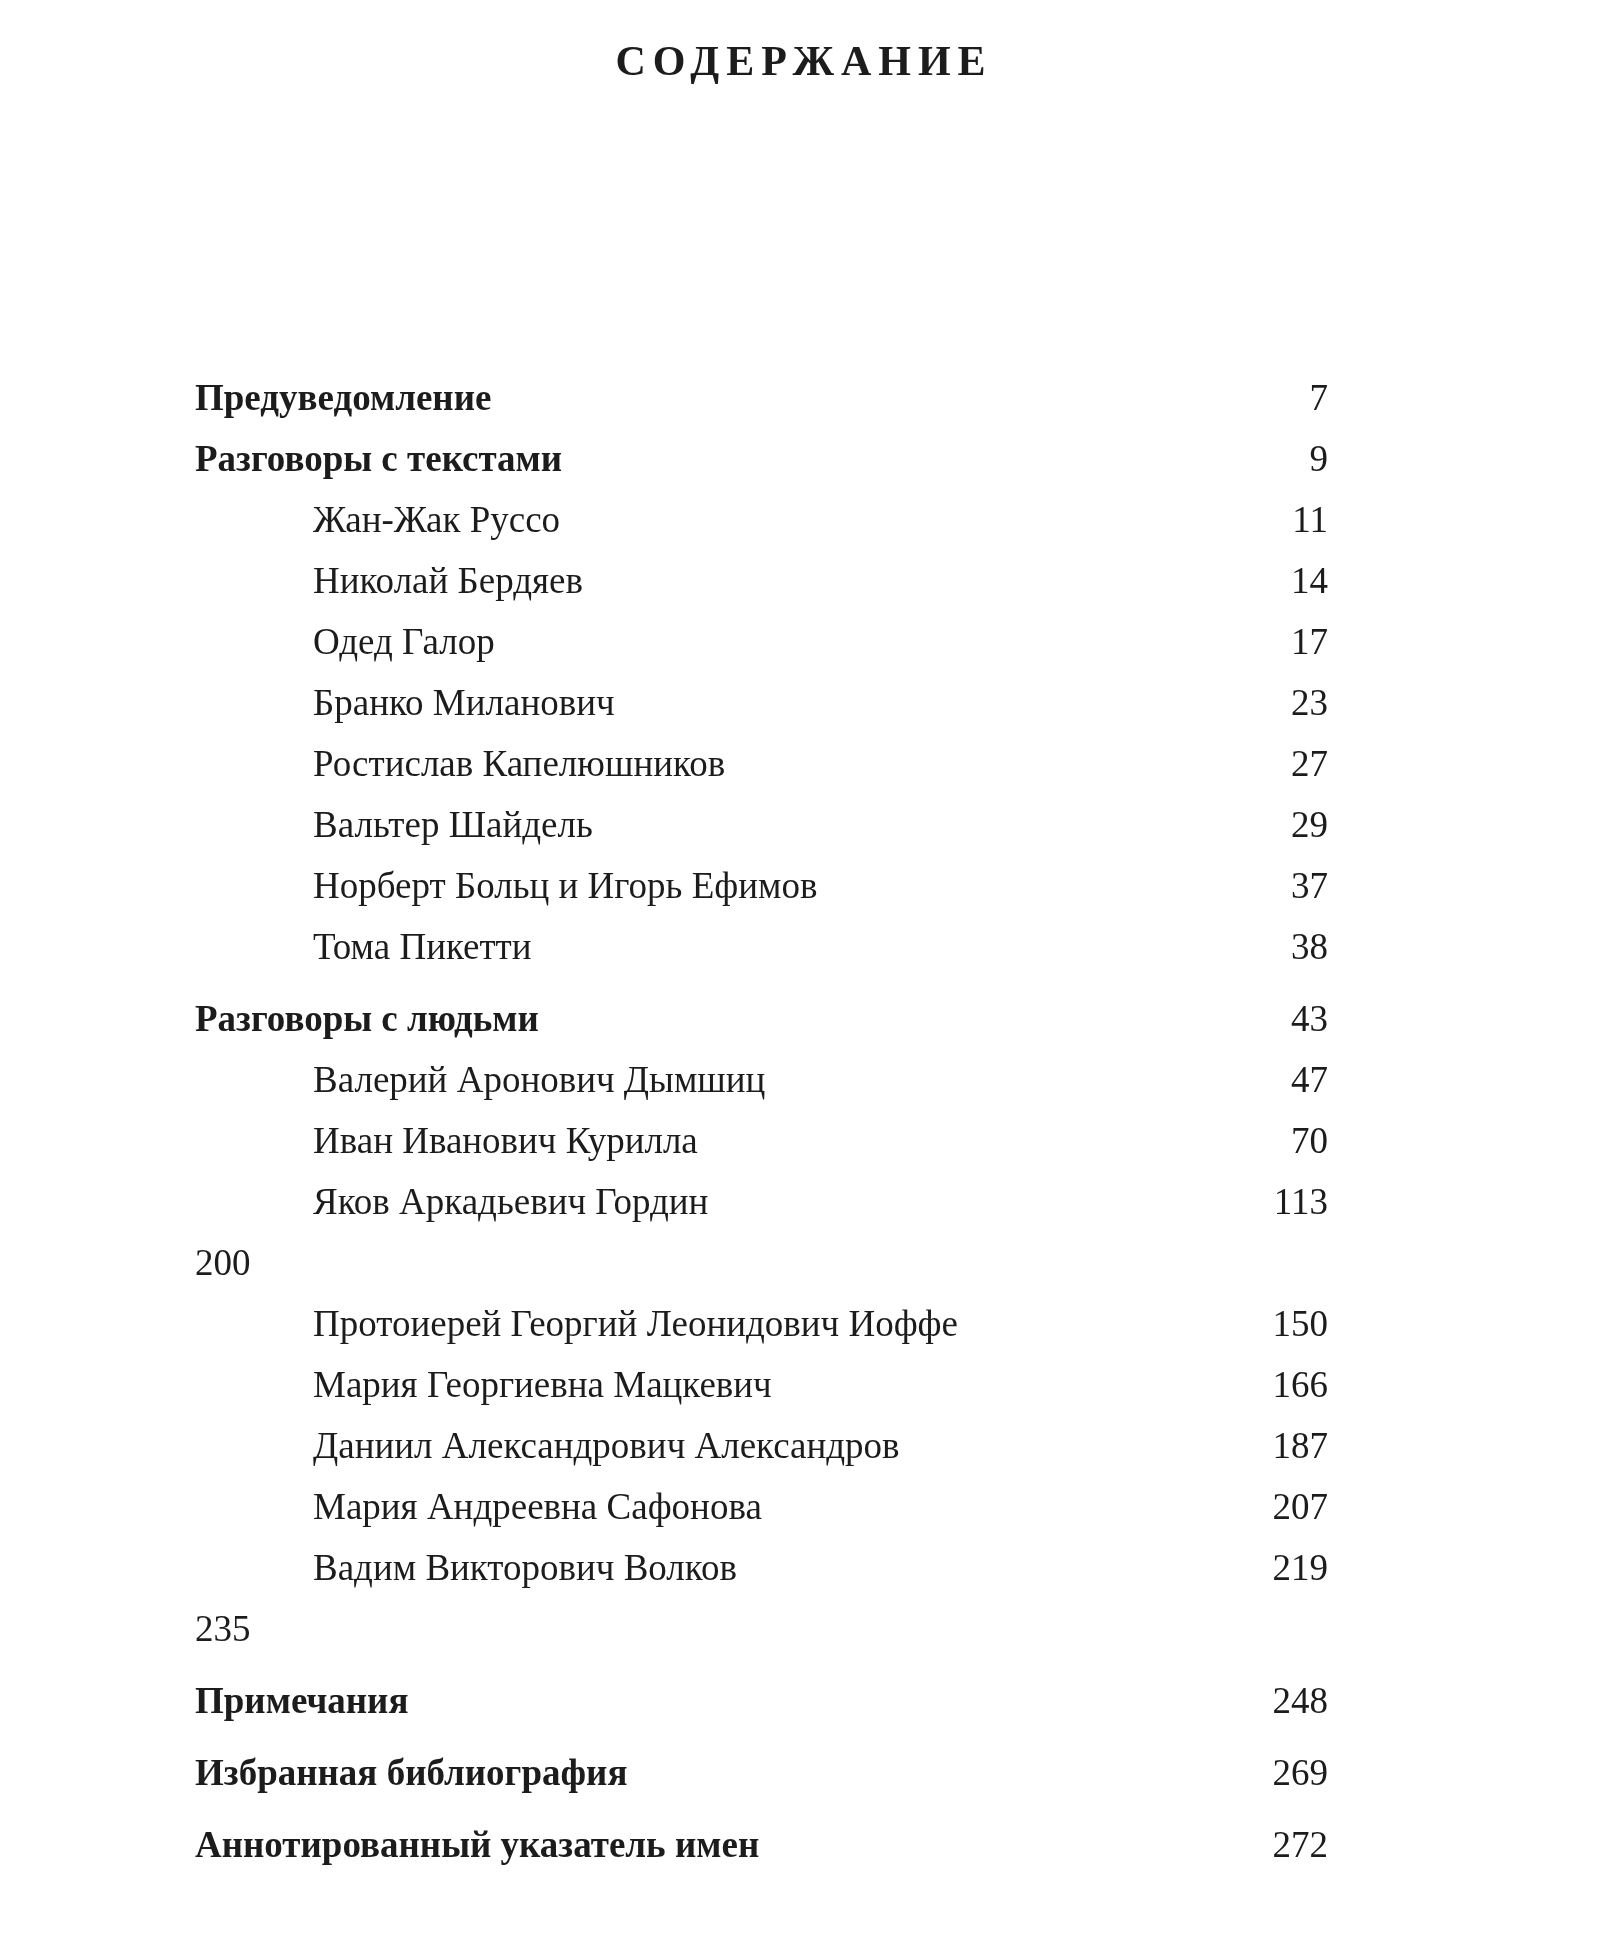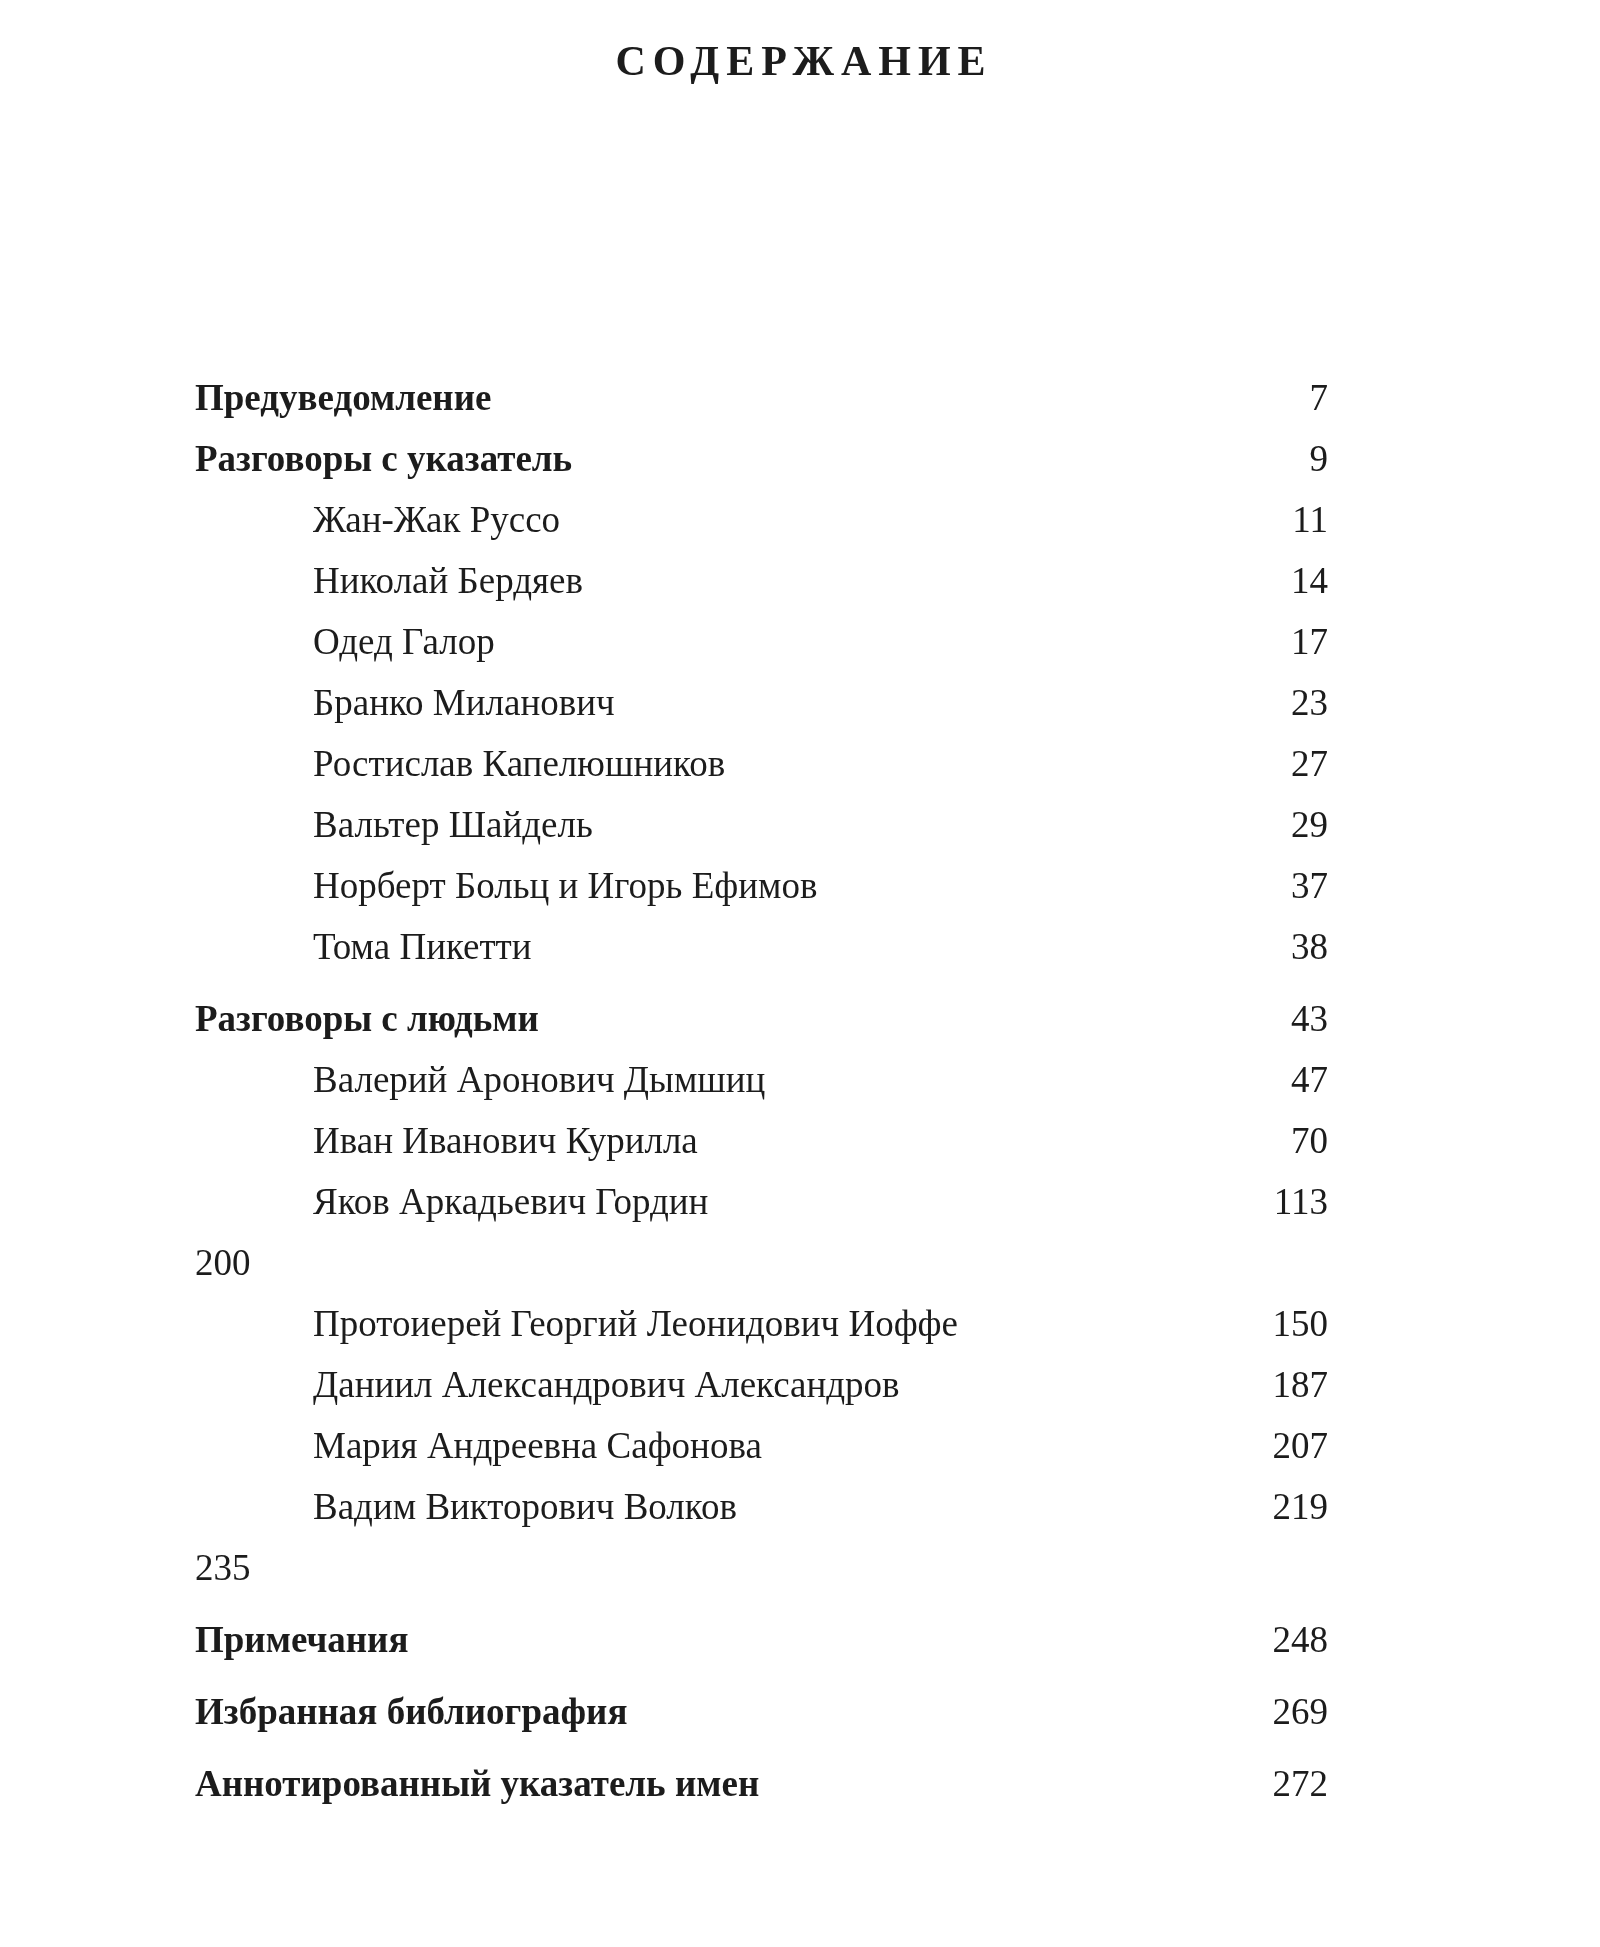--- a/index.html
+++ b/index.html
@@ -63,21 +63,21 @@
 <body>
 
 <div class="page" style="color: rgb(28, 28, 28); background: rgb(255, 255, 255);">
   <h1 class="title">СОДЕРЖАНИЕ</h1>
   <div class="toc">
       <div class="row level-0 section">
     <span class="label">Предуведомление</span>
     <span class="pagenum">7</span>
   </div>
       <div class="row level-0 section">
-    <span class="label">Разговоры с указатель</span>
+    <span class="label">Разговоры с текстами</span>
     <span class="pagenum">9</span>
   </div>
       <div class="row level-1">
     <span class="label">Жан-Жак Руссо</span>
     <span class="pagenum">11</span>
   </div>
       <div class="row level-1">
     <span class="label">Николай Бердяев</span>
     <span class="pagenum">14</span>
   </div>
@@ -122,20 +122,24 @@
     <span class="pagenum">113</span>
   </div>
       <div class="row level-1">
     <span class="pagenum">200</span>
   </div>
       <div class="row level-1">
     <span class="label">Протоиерей Георгий Леонидович Иоффе</span>
     <span class="pagenum">150</span>
   </div>
       <div class="row level-1">
+    <span class="label">Мария Георгиевна Мацкевич</span>
+    <span class="pagenum">166</span>
+  </div>
+      <div class="row level-1">
     <span class="label">Даниил Александрович Александров</span>
     <span class="pagenum">187</span>
   </div>
       <div class="row level-1">
     <span class="label">Мария Андреевна Сафонова</span>
     <span class="pagenum">207</span>
   </div>
       <div class="row level-1">
     <span class="label">Вадим Викторович Волков</span>
     <span class="pagenum">219</span>

